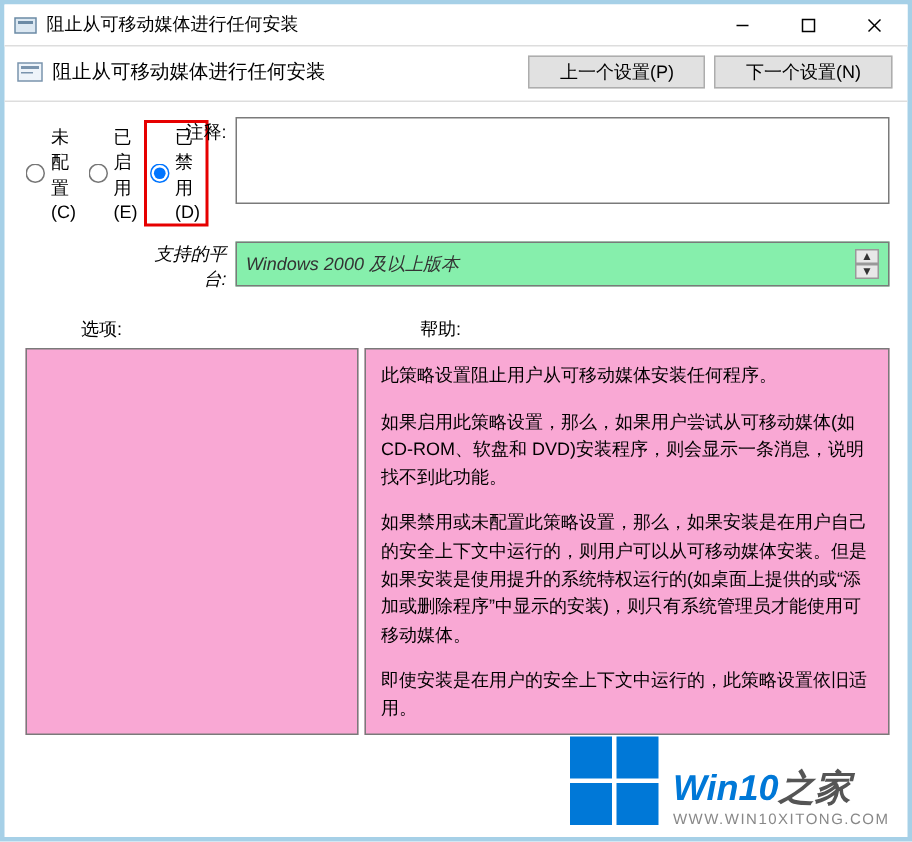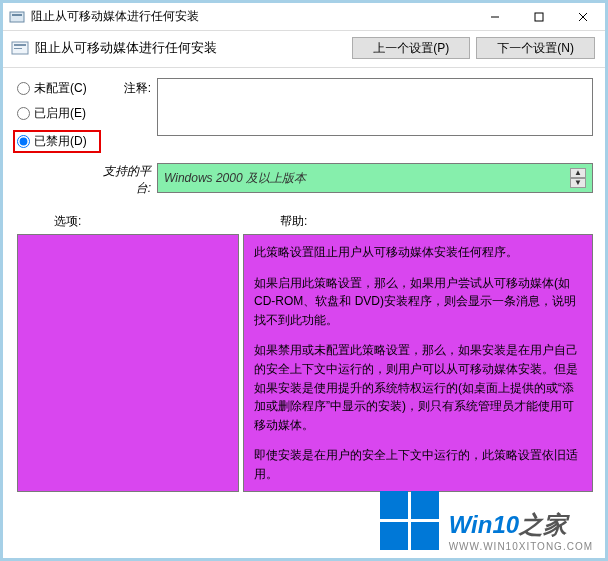--- a/index.html
+++ b/index.html
@@ -71,21 +71,21 @@
     padding: 0 20px;
   }
 
   
   .config-area {
     padding: 10px 12px 6px 14px;
   }
   .config-row { display:flex; align-items:flex-start; }
   .radio-col {
     width: 84px;
-    display:flex; flex-direction:column; gap:8px;
+    display:flex; flex-direction:row; gap:8px;
     padding-top: 2px;
   }
   .radio-item {
     display:flex; align-items:center; gap:4px;
     font-size:12px;
   }
   .radio-item input { margin:0; }
   .highlight-disabled {
     border: 2px solid #e60000;
     padding: 1px 4px 1px 2px;
@@ -143,21 +143,21 @@
 
   
   .panels {
     display:flex;
     padding: 0 12px 10px 14px;
     gap: 4px;
     height: 268px;
   }
   .panel {
     border:1px solid #7a7a7a;
-    background:#d946ef;
+    background:#f9a8d4;
     overflow:hidden;
   }
   .options-panel { width: 222px; }
   .help-panel { flex:1; padding:8px 10px; font-size:12px; line-height:1.55; }
   .help-panel p { margin:0 0 12px 0; }
   .help-panel p:last-child { margin-bottom:0; }
 
   
   .watermark {
     position:absolute;

